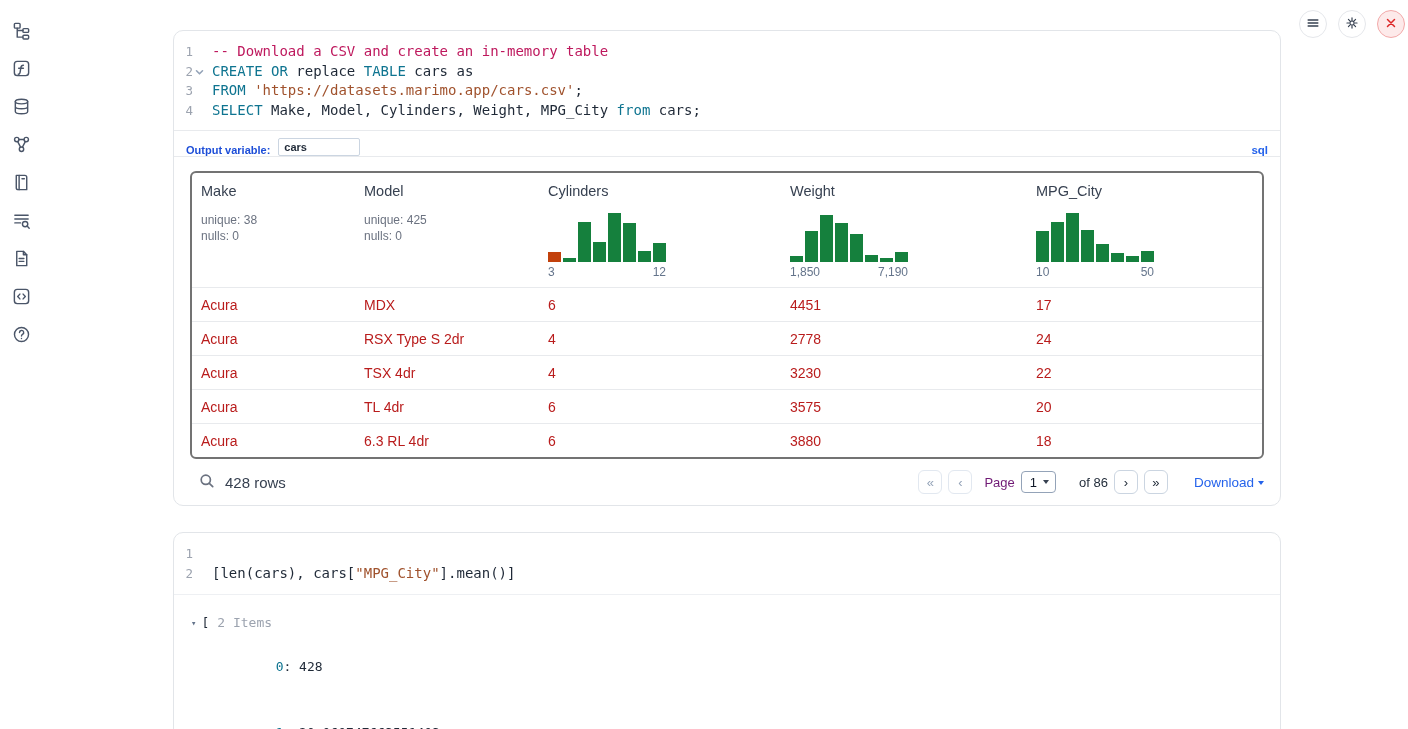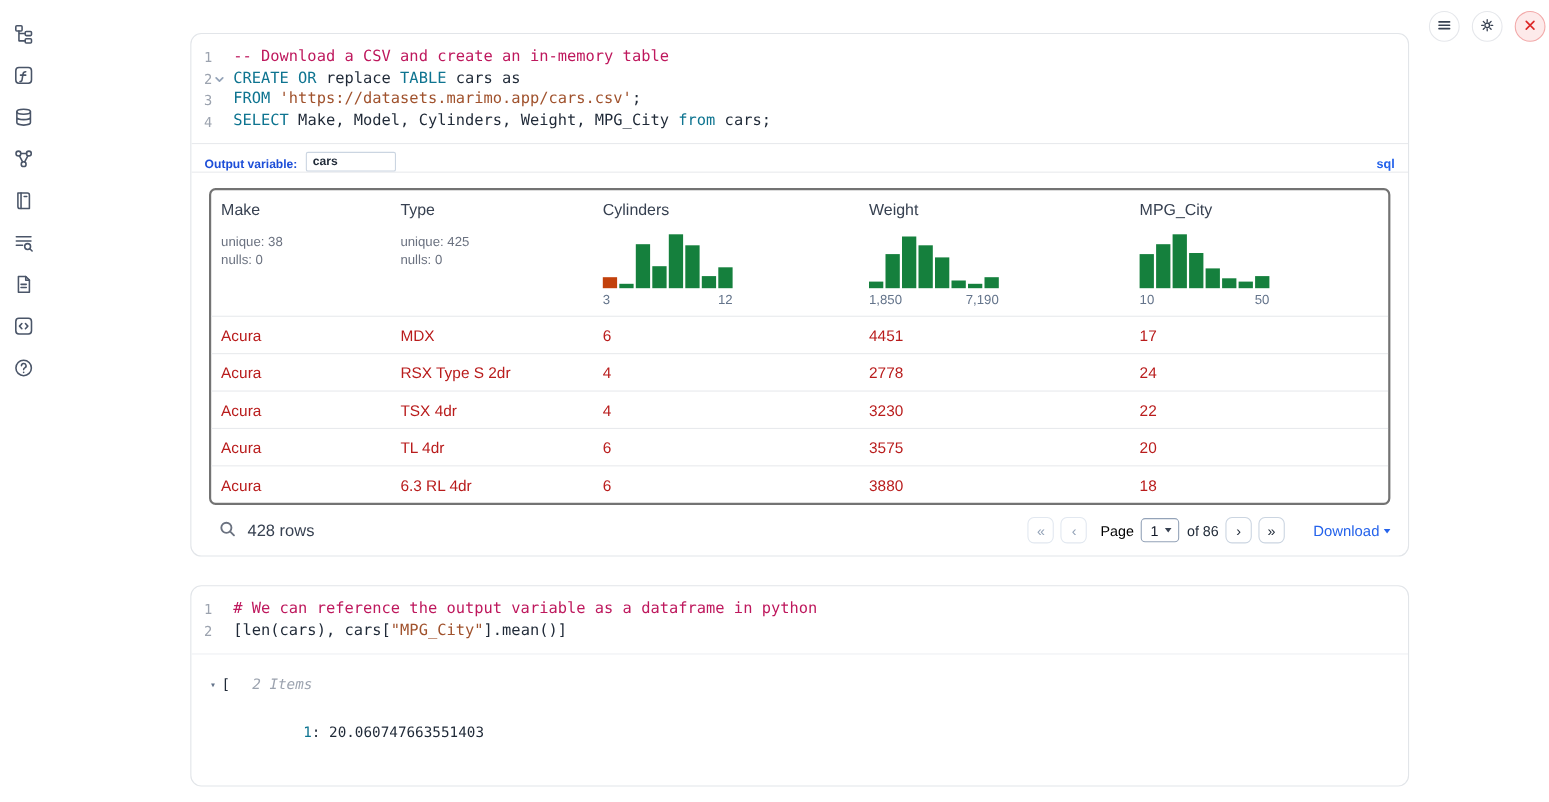--- a/index.html
+++ b/index.html
@@ -54,32 +54,32 @@
   .trow .td{padding-left:9px;overflow:hidden;white-space:nowrap}
 
   
   .table-footer{display:flex;align-items:center;height:46px;padding:0 16px 0 25px}
   .search-btn{background:none;border:none;cursor:pointer;display:flex;padding:0}
   .search-btn svg{width:16px;height:16px;stroke:#6b7280;fill:none;stroke-width:1.7;stroke-linecap:round}
   .rows-count{margin-left:10px;font-size:15px;color:#374151}
   .pager{margin-left:auto;display:flex;align-items:center}
   .pg-btn{width:24px;height:24px;border:1px solid #e2e8f0;border-radius:6px;background:#fff;color:#94a3b8;font-size:13px;display:flex;align-items:center;justify-content:center;cursor:pointer;margin-left:6px}
   .pg-btn.active{border-color:#cbd5e1;color:#1f2937}
-  .pg-label{font-size:13px;color:#000000;margin-left:12px}
+  .pg-label{font-size:13px;color:#701a75;margin-left:12px}
   .page-select{display:inline-flex;align-items:center;gap:6px;border:1px solid #94a3b8;border-radius:4px;height:22px;padding:0 6px 0 8px;font-size:13px;color:#111827;cursor:pointer;margin-left:6px;background:#fff}
   .caret{width:0;height:0;border-left:3.5px solid transparent;border-right:3.5px solid transparent;border-top:4.5px solid #374151}
-  .of-label{font-size:13px;color:#1f2937;margin-left:7px}
+  .of-label{font-size:13px;color:#1f2937;margin-left:23px}
   .download{margin-left:26px;display:flex;align-items:center;gap:4px;color:#2563eb;font-size:13.5px;cursor:pointer;background:none;border:none}
   .download .dl-caret{width:0;height:0;border-left:3.5px solid transparent;border-right:3.5px solid transparent;border-top:4.5px solid #2563eb;margin-top:2px}
 
   
   .cell-output{border-top:1px solid #eef0f3;padding:17px 16px 14px 17px;font-family:"DejaVu Sans Mono",monospace;font-size:13px;color:#1f2937}
   .tree-line{line-height:22px;display:flex;align-items:center;white-space:pre}
   .tree-chevron{font-size:9px;color:#64748b;margin-right:5px;cursor:pointer}
-  .tree-items-label{color:#9ca3af;font-style:italic;margin-left:20px}
+  .tree-items-label{color:#9ca3af;margin-left:8px}
   .tree-entry{padding-left:22px;line-height:22px;white-space:pre}
   .tree-key{color:#0e7490}
 </style>
 </head>
 <body>
 
 <aside class="sidebar">
   <button class="side-btn">
     <span><svg viewBox="0 0 20 20">
           <rect x="2.5" y="2.5" width="6" height="5" rx="1"></rect>
@@ -195,21 +195,21 @@
       <div class="dtable">
         <div class="tgrid">
           <div class="th">
             <div class="col-name">Make</div>
             <div class="col-stats">
               <div>unique: 38</div>
               <div>nulls: 0</div>
             </div>
           </div>
           <div class="th">
-            <div class="col-name">Type</div>
+            <div class="col-name">Model</div>
             <div class="col-stats">
               <div>unique: 425</div>
               <div>nulls: 0</div>
             </div>
           </div>
           <div class="th">
             <div class="col-name">Cylinders</div>
             <div class="hist-wrap">
               <div class="hist">
                   <div class="hist-bar orange" style="height: 20%;"></div>
@@ -337,34 +337,36 @@
           <span class="dl-caret"></span>
         </button>
       </div>
     </div>
   </section>
 
   <section class="cell">
     <div class="code-area">
       <div class="code-line">
         <span class="gutter"><span>1</span></span>
-        <span class="code-text"><span class="tok-comment"># We can reference the output variable as a dataframe in python</span></span>
       </div>
       <div class="code-line">
         <span class="gutter"><span>2</span></span>
         <span class="code-text"><span>[len(cars), cars[</span><span class="tok-string">"MPG_City"</span><span>].mean()]</span></span>
       </div>
     </div>
 
     <div class="cell-output">
       <div class="tree-line">
         <span class="tree-chevron">▾</span>
         <span>[</span>
         <span class="tree-items-label">2 Items</span>
       </div>
       <div class="tree-entry">
+        <span class="tree-key">0</span><span>: </span><span>428</span>
+      </div>
+      <div class="tree-entry">
         <span class="tree-key">1</span><span>: </span><span>20.060747663551403</span>
       </div>
 
     </div>
   </section>
 
 </main>
 
 </body></html>

